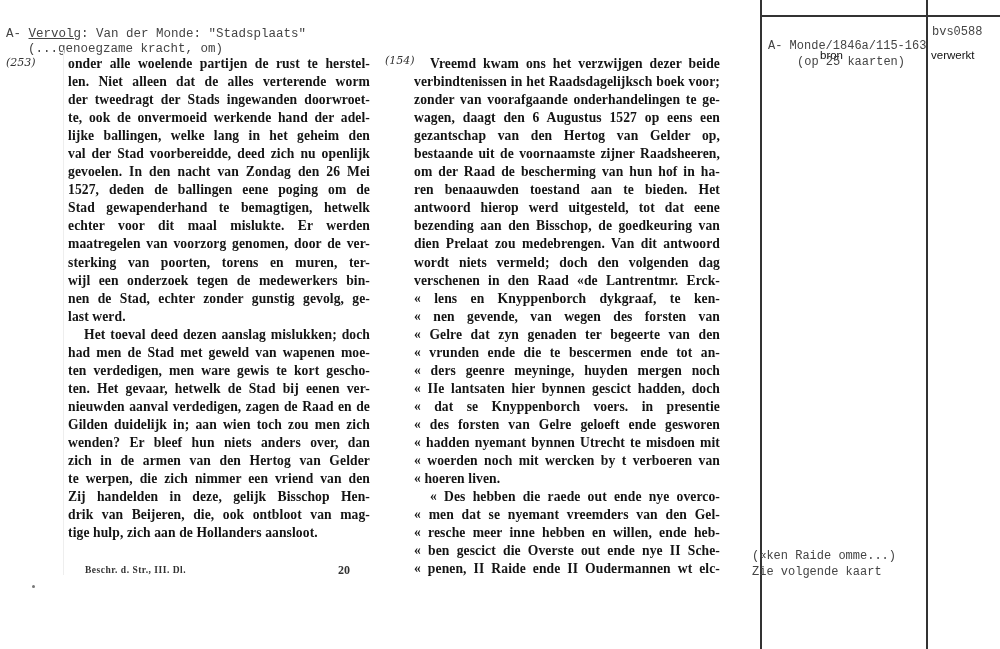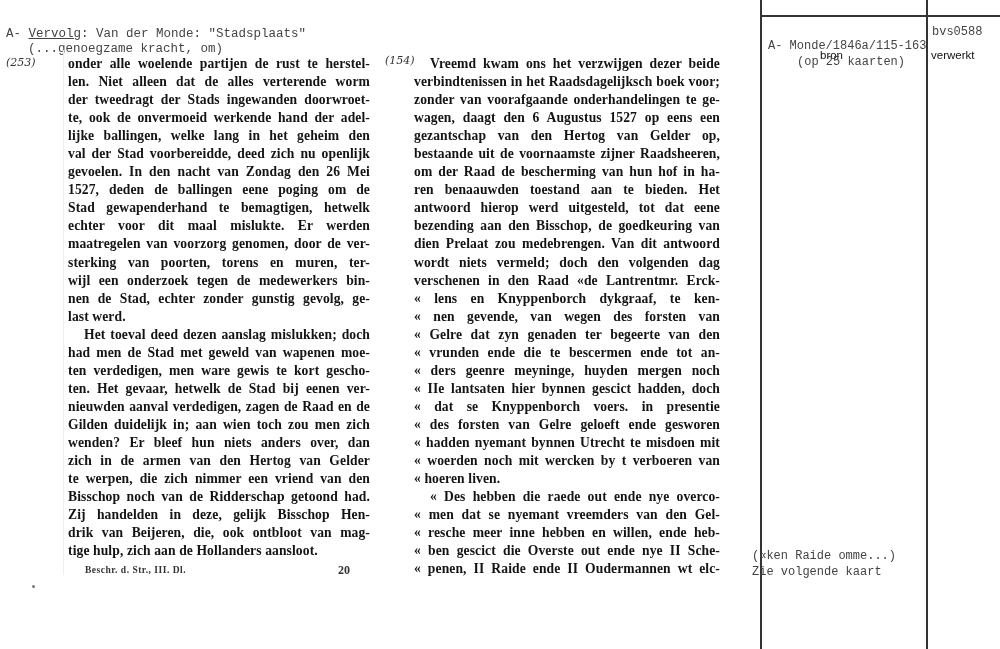--- a/index.html
+++ b/index.html
@@ -74,21 +74,20 @@
   <div id="lc2">
       <span class="ln ind">Het toeval deed dezen aanslag mislukken; doch</span>
       <span class="ln">had men de Stad met geweld van wapenen moe-</span>
       <span class="ln">ten verdedigen, men ware gewis te kort gescho-</span>
       <span class="ln">ten. Het gevaar, hetwelk de Stad bij eenen ver-</span>
       <span class="ln">nieuwden aanval verdedigen, zagen de Raad en de</span>
       <span class="ln">Gilden duidelijk in; aan wien toch zou men zich</span>
       <span class="ln">wenden? Er bleef hun niets anders over, dan</span>
       <span class="ln">zich in de armen van den Hertog van Gelder</span>
       <span class="ln">te werpen, die zich nimmer een vriend van den</span>
-      <span class="ln">Bisschop noch van de Ridderschap getoond had.</span>
       <span class="ln">Zij handelden in deze, gelijk Bisschop Hen-</span>
       <span class="ln">drik van Beijeren, die, ook ontbloot van mag-</span>
       <span class="ln last">tige hulp, zich aan de Hollanders aansloot.</span>
     </div>
 </div>
 
 <div id="footer-left">Beschr. d. Str., III. Dl.</div>
 <div id="footer-num">20</div>
 <div id="dot"></div>
 

